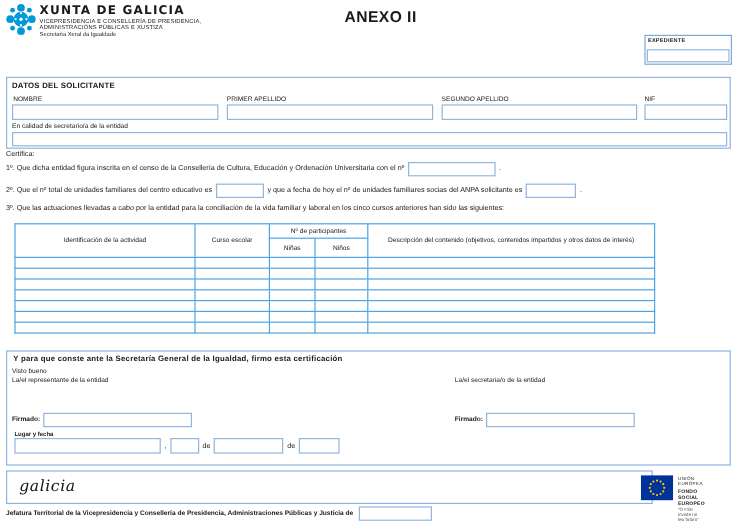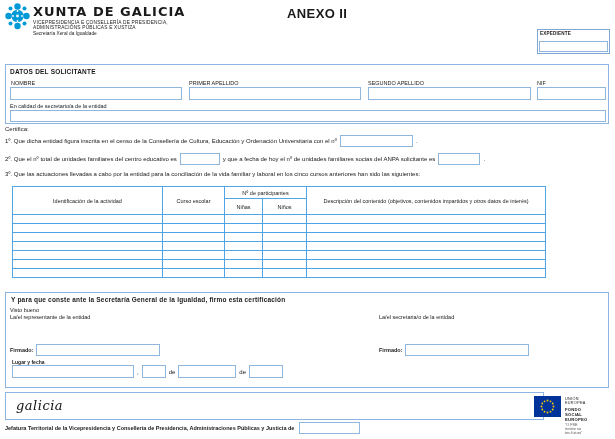--- a/index.html
+++ b/index.html
@@ -13,21 +13,21 @@
   .tiny { font-size:5px; }
   .sec-title { font-size:6.5px; font-weight:bold; letter-spacing:.2px; }
   .box { border:1px solid #8db4e2; background:#fff; }
   input.fld {
     border:1px solid #8fb6dd; background:#fff; height:12px; width:100%;
     font-size:7px; padding:0 2px; font-family:"Liberation Sans", sans-serif;
   }
   .row { display:flex; align-items:center; gap:3px; white-space:nowrap; }
   .cert-text { font-size:6px; white-space:nowrap; }
   
-  .org1 { font-size:13px; font-weight:bold; letter-spacing:1px; font-family:"DejaVu Sans", sans-serif; }
+  .org1 { font-size:10px; font-weight:bold; letter-spacing:1px; font-family:"DejaVu Sans", sans-serif; }
   .org2 { font-size:4.8px; letter-spacing:.2px; margin-top:1px; }
   .org3 { font-size:4.8px; letter-spacing:.2px; }
   .org4 { font-size:4.8px; margin-top:1px; color:#222; }
   .annex { font-size:13px; font-weight:600; letter-spacing:.4px; }
   
   #expediente { border:1px solid #7fa8d4; }
   #expediente .explbl { font-size:4.6px; font-weight:bold; padding:1px 2px; letter-spacing:.2px; }
   
   table.acts { border-collapse:collapse; table-layout:fixed; width:533px; }
   table.acts th, table.acts td { border:1px solid #4fa5e5; font-weight:normal; }

